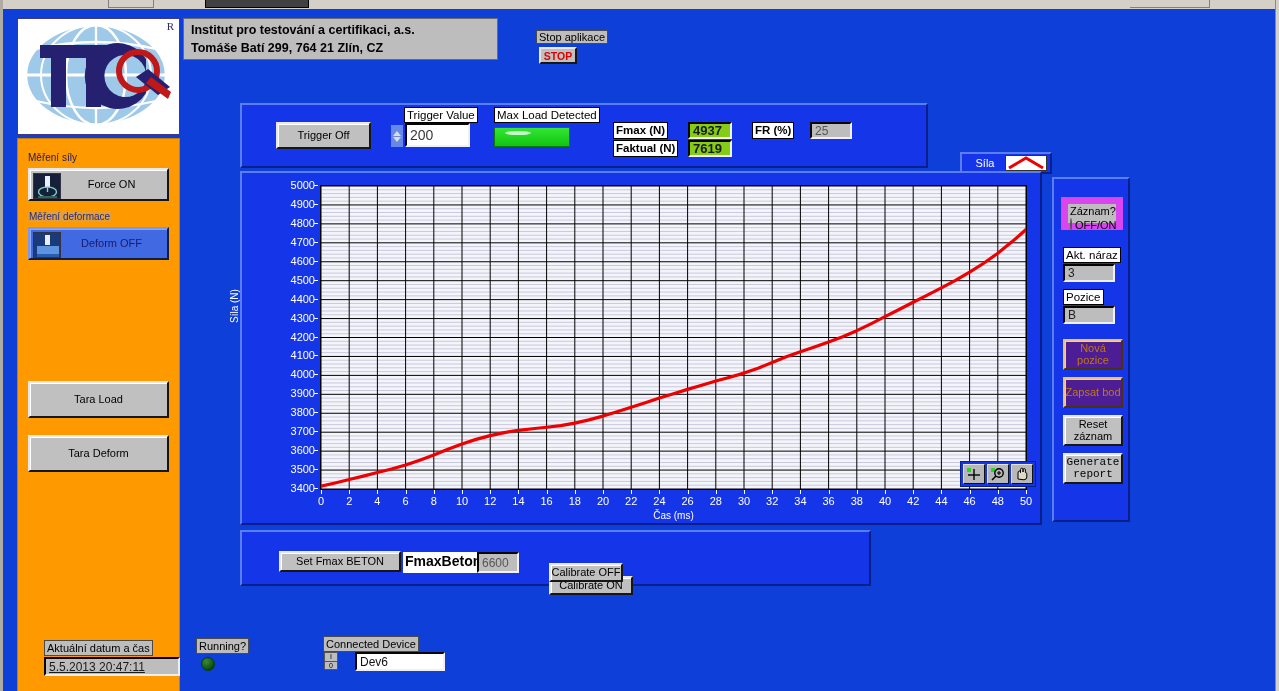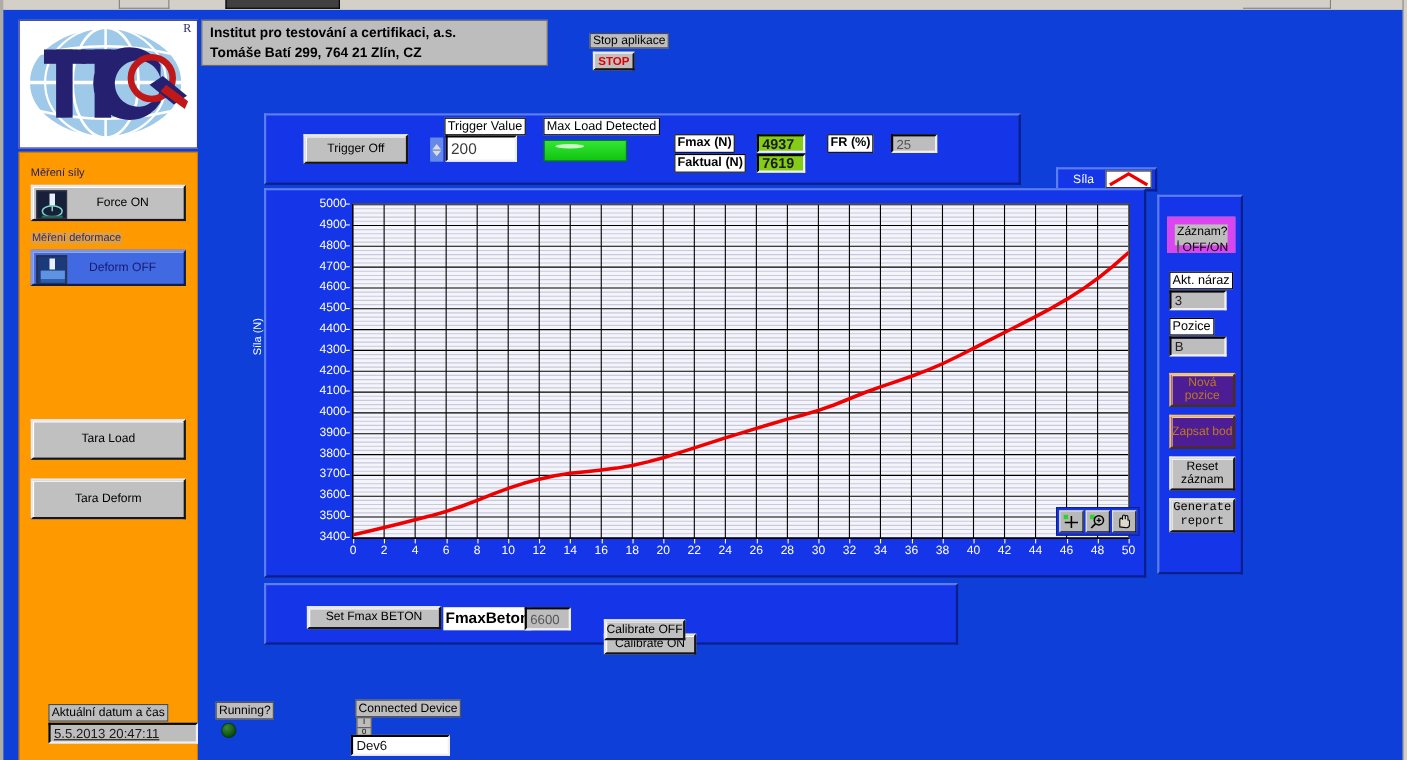--- a/index.html
+++ b/index.html
@@ -552,20 +552,21 @@
           <div class="xtick" style="left: 480.4px;">34</div>
           <div class="xtick" style="left: 508.6px;">36</div>
           <div class="xtick" style="left: 536.8px;">38</div>
           <div class="xtick" style="left: 565px;">40</div>
           <div class="xtick" style="left: 593.2px;">42</div>
           <div class="xtick" style="left: 621.4px;">44</div>
           <div class="xtick" style="left: 649.6px;">46</div>
           <div class="xtick" style="left: 677.8px;">48</div>
           <div class="xtick" style="left: 706px;">50</div>
         </div>
+      <div class="xlab" style="left:78px; top:337px; width:707px;">Čas (ms)</div>
 
       <div class="palette">
         <div class="pal-btn">
           <svg width="16" height="14" viewBox="0 0 16 14">
             <line x1="2" y1="8" x2="14" y2="8" stroke="#000" stroke-width="1.4"></line>
             <line x1="8" y1="2" x2="8" y2="13" stroke="#000" stroke-width="1.4"></line>
             <rect x="1" y="1" width="4" height="4" fill="#2ad42a"></rect>
           </svg>
         </div>
         <div class="pal-btn">
@@ -633,16 +634,16 @@
     <div class="lv-num grayplain" style="left:41px; top:648px; width:136px; height:19px; color:#1a1a1a; font-size:12px;text-decoration:underline;">5.5.2013  20:47:11</div>
 
     <div class="footer-label" style="left:193px; top:629px;">Running?</div>
     <div class="green-led" style="left:198px; top:648px;"></div>
 
     <div class="footer-label" style="left:320px; top:627px;">Connected Device</div>
     <div class="io-badge" style="left:321px; top:643px;">
       <div>I</div>
         <div style="border-top:1px solid #555;">0</div>
     </div>
-    <div class="lv-num" style="left:316px; top:643px; width:90px; height:19px; color:#111; font-size:12px; background:#fff;margin-top:16px;">Dev6</div>
+    <div class="lv-num" style="left:352px; top:643px; width:90px; height:19px; color:#111; font-size:12px; background:#fff;">Dev6</div>
 
   </div>
 </div>
 
 </body></html>

